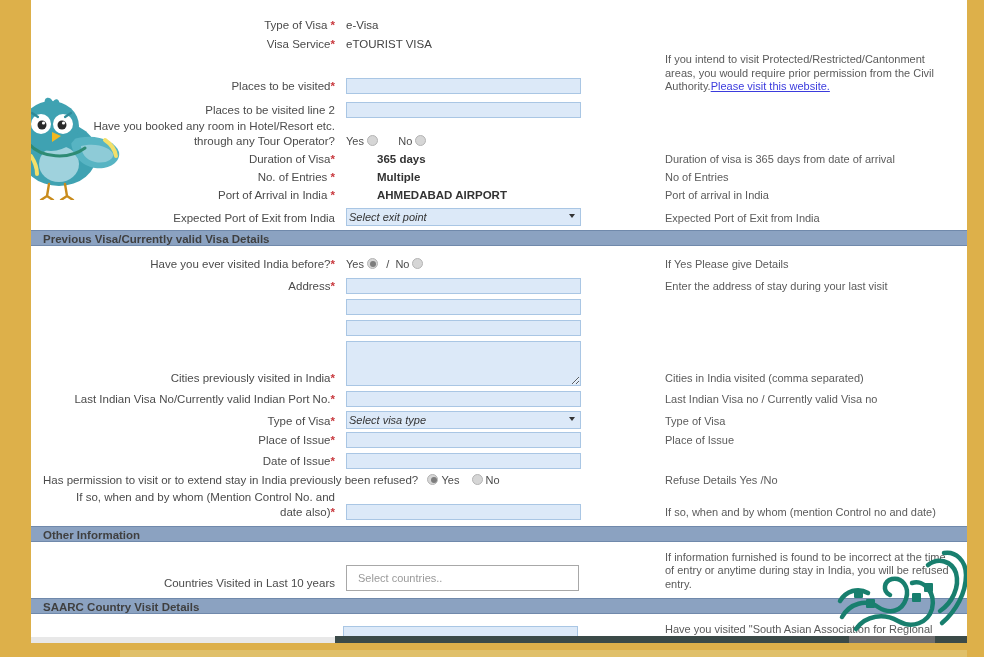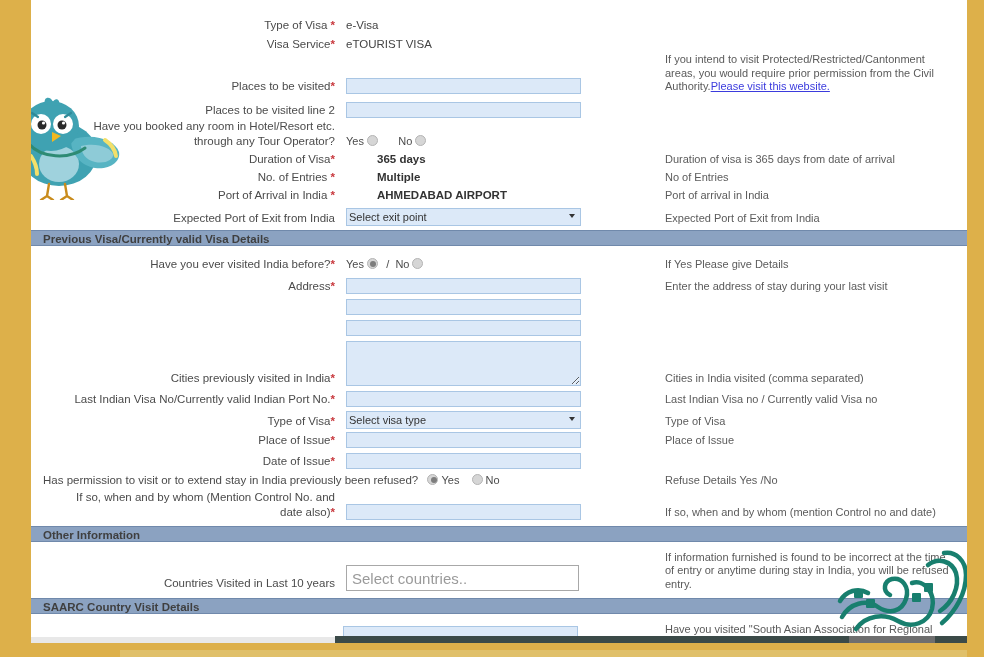--- a/index.html
+++ b/index.html
@@ -104,39 +104,40 @@
     background: #dce9f8;
     border: 1px solid #a9c6e4;
     font-size: 11px;
     font-family: "Liberation Sans", sans-serif;
     color: #333;
     padding: 0 2px;
     outline: none;
     -webkit-appearance: none;
     appearance: none;
     display: block;
+    font-style: italic;
   }
   .selwrap { position: relative; width: 235px; }
   .selwrap .arrow {
     position: absolute;
     right: 6px; top: 6px;
     width: 0; height: 0;
     border-left: 3.5px solid transparent;
     border-right: 3.5px solid transparent;
     border-top: 4.5px solid #333;
     pointer-events: none;
   }
   .multisel {
     width: 233px; height: 26px;
     background: #ffffff;
     border: 1px solid #a8a8a8;
-    font-size: 15px;
+    font-size: 11px;
     color: #9a9a9a;
     line-height: 25px;
-    padding-left: 5px;
+    padding-left: 11px;
   }
 
   
   .radio {
     display: inline-block;
     width: 11px; height: 11px;
     border-radius: 50%;
     background: #d6d6d6;
     border: 1px solid #b4b4b4;
     vertical-align: -1px;

